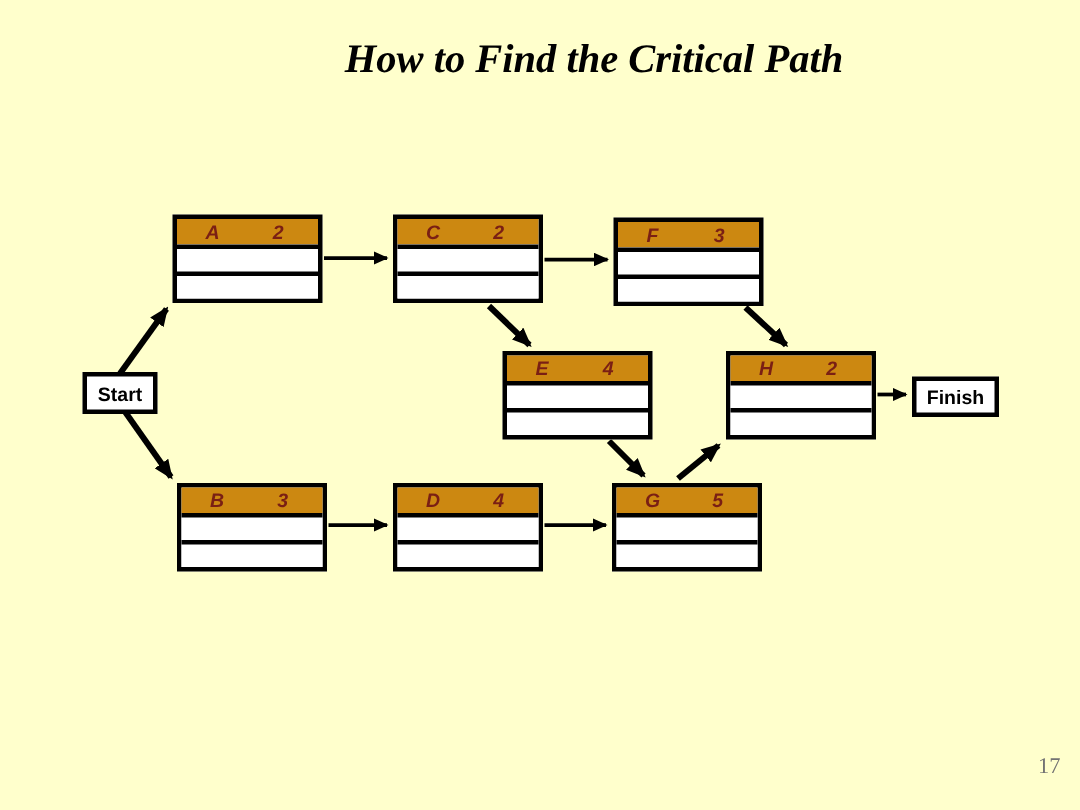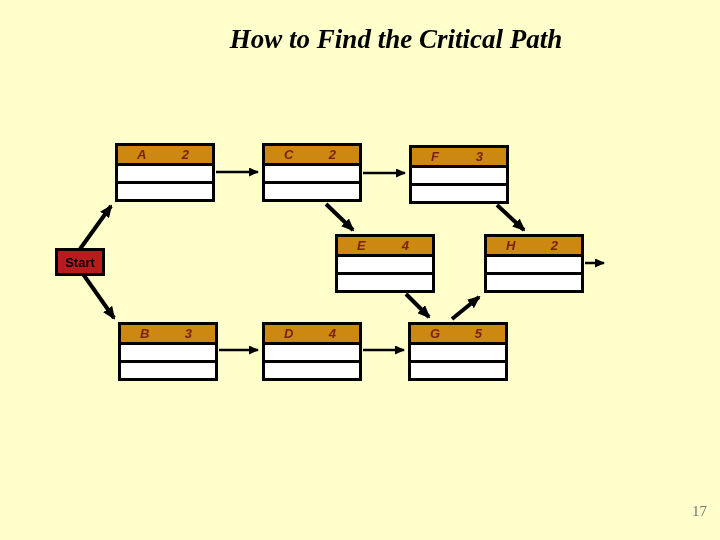--- a/index.html
+++ b/index.html
@@ -47,21 +47,21 @@
   }
   .arow{
     background:#FFFFFF;
     border-top:3px solid #000;
   }
   
   .terminal{
     position:absolute;
     box-sizing:border-box;
     border:3px solid #000;
-    background:#b91c1c;
+    background:#ffffff;
     display:flex;align-items:center;justify-content:center;
     font-weight:bold;font-size:13px;color:#000;
   }
   .edges{
     position:absolute;left:0;top:0;width:720px;height:540px;
     pointer-events:none;
   }
   .edge{stroke:#000;fill:none;}
   .edge-h{stroke-width:2.5;}
   .edge-d{stroke-width:4;}
@@ -137,20 +137,23 @@
 
   <div class="anode" style="left:484px;top:234px">
     <div class="ahead">
       <span>H</span>
       <span>2</span>
     </div>
     <div class="arow"></div>
     <div class="arow"></div>
   </div>
 
+  <div class="terminal" style="left:608px;top:251px;width:58px;height:27px">
+    <span>Finish</span>
+  </div>
 
   <div class="anode" style="left:118px;top:322px">
     <div class="ahead">
       <span>B</span>
       <span>3</span>
     </div>
     <div class="arow"></div>
     <div class="arow"></div>
   </div>
 

